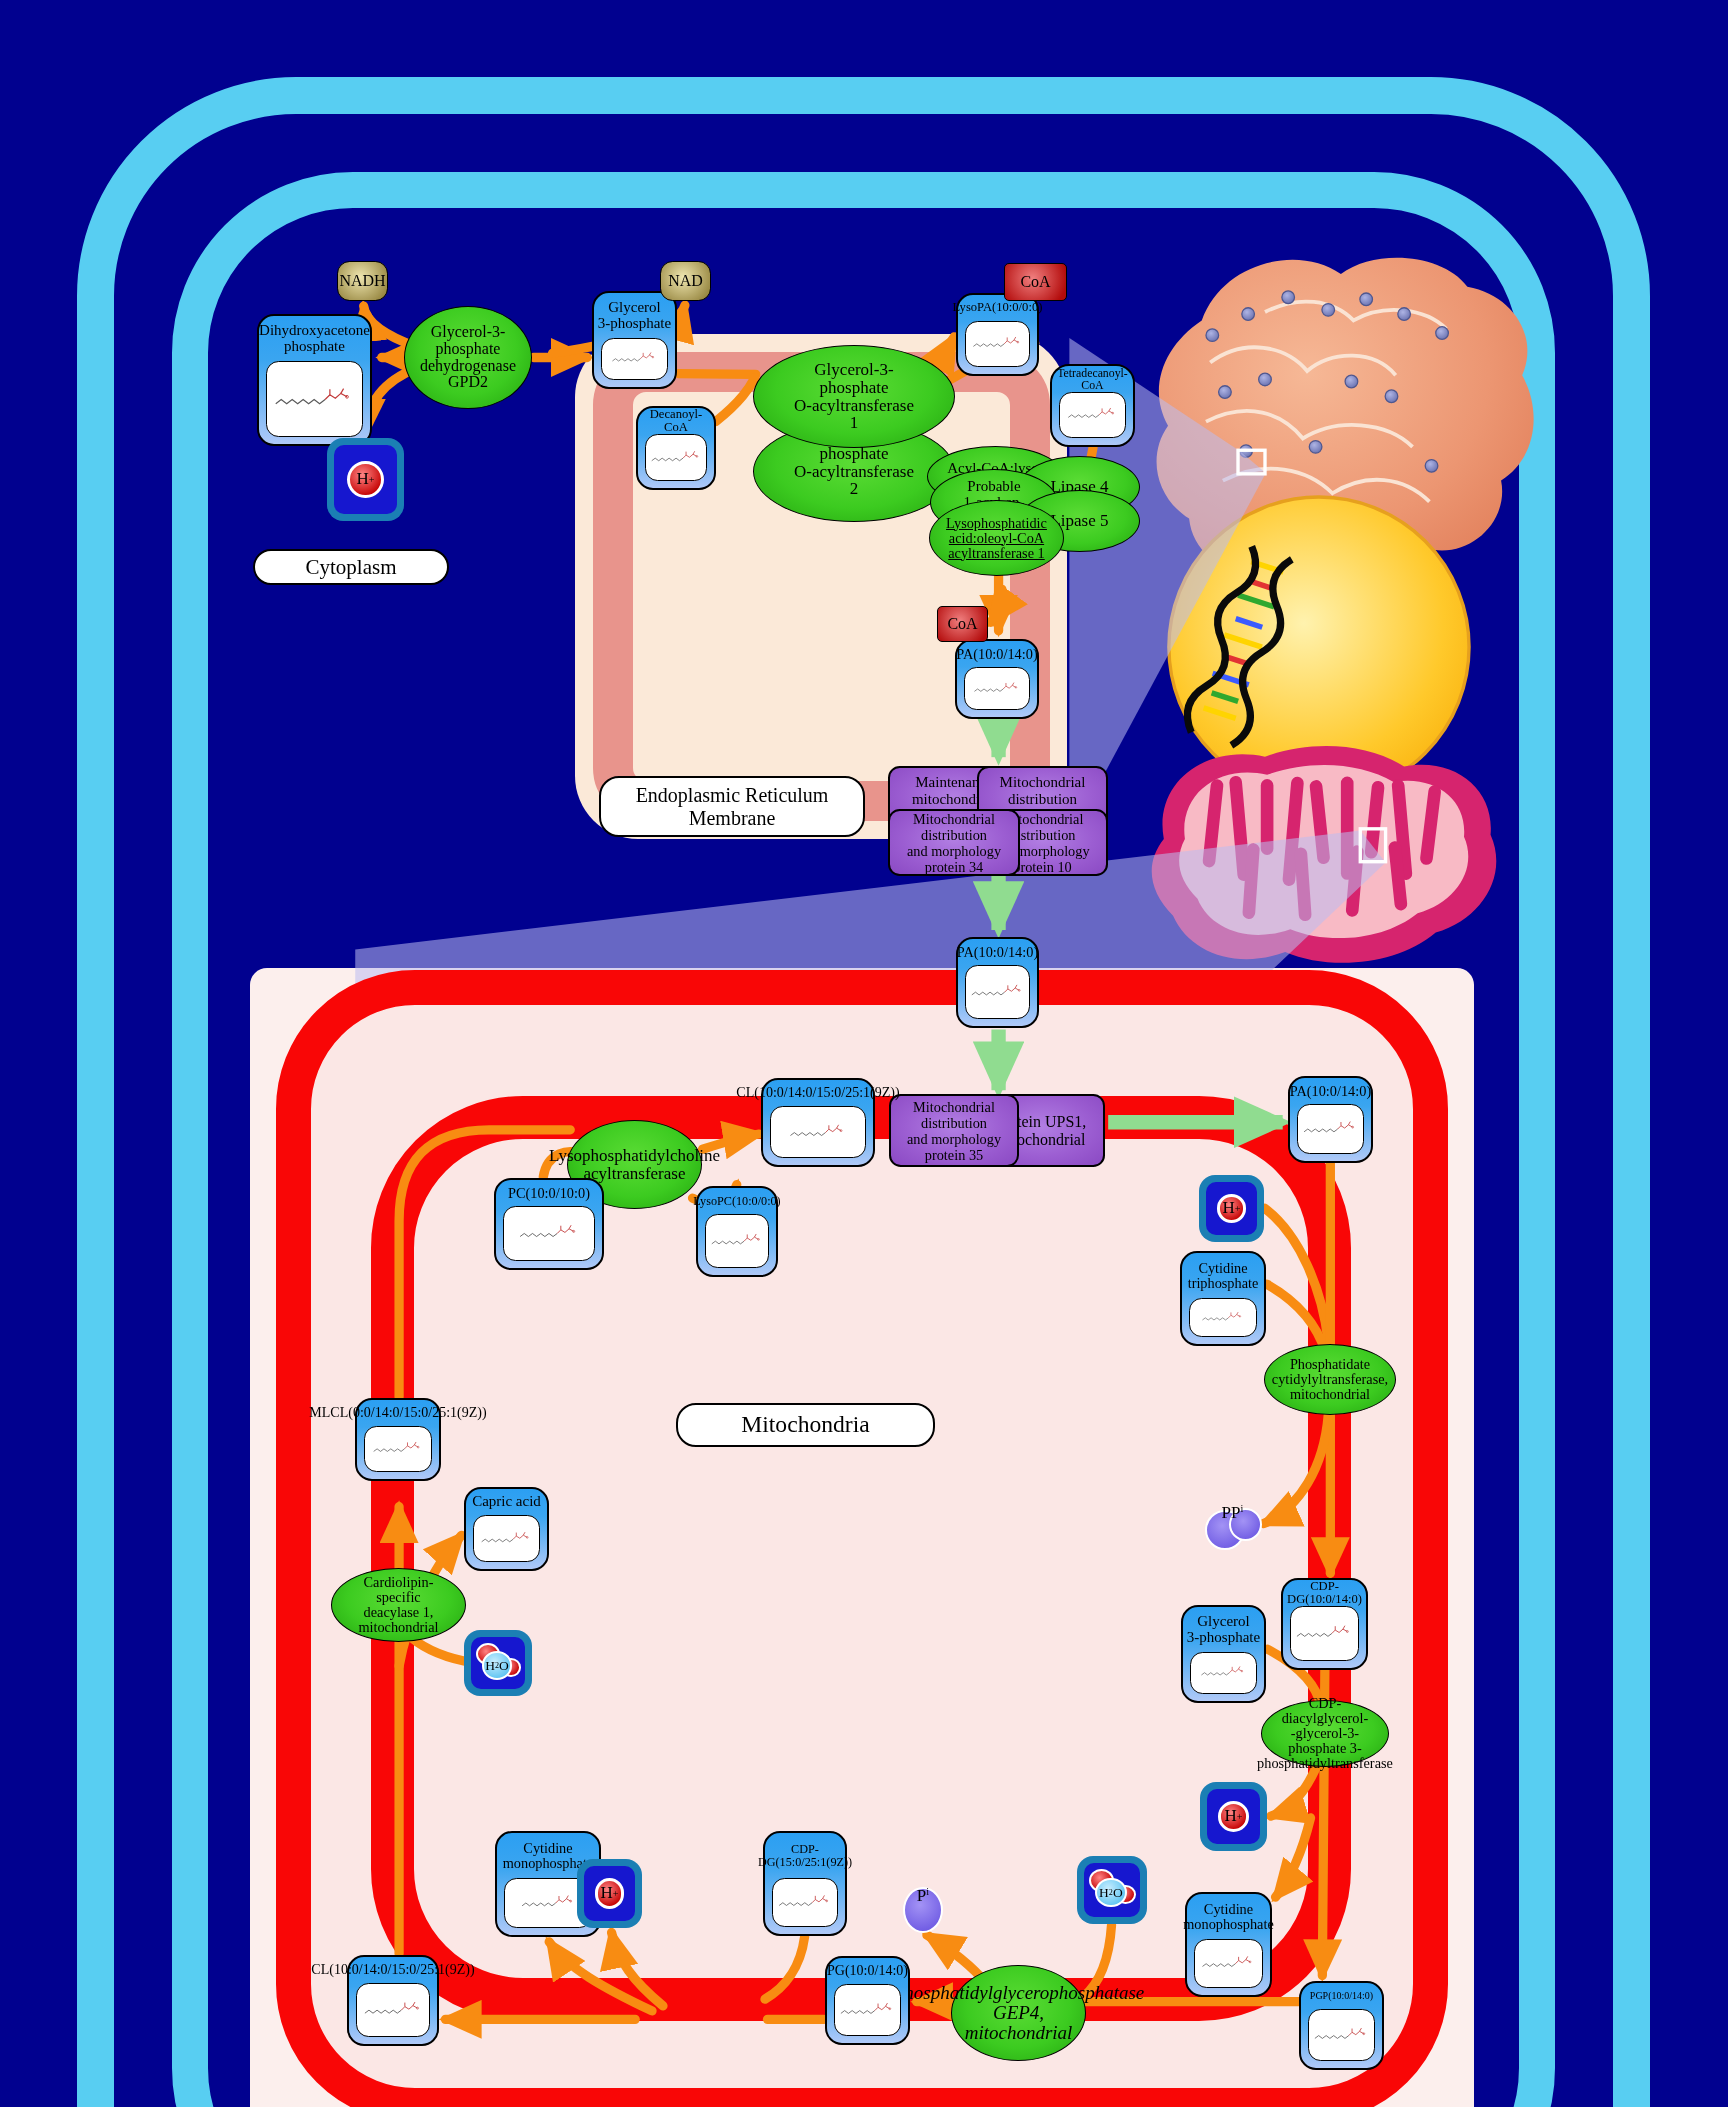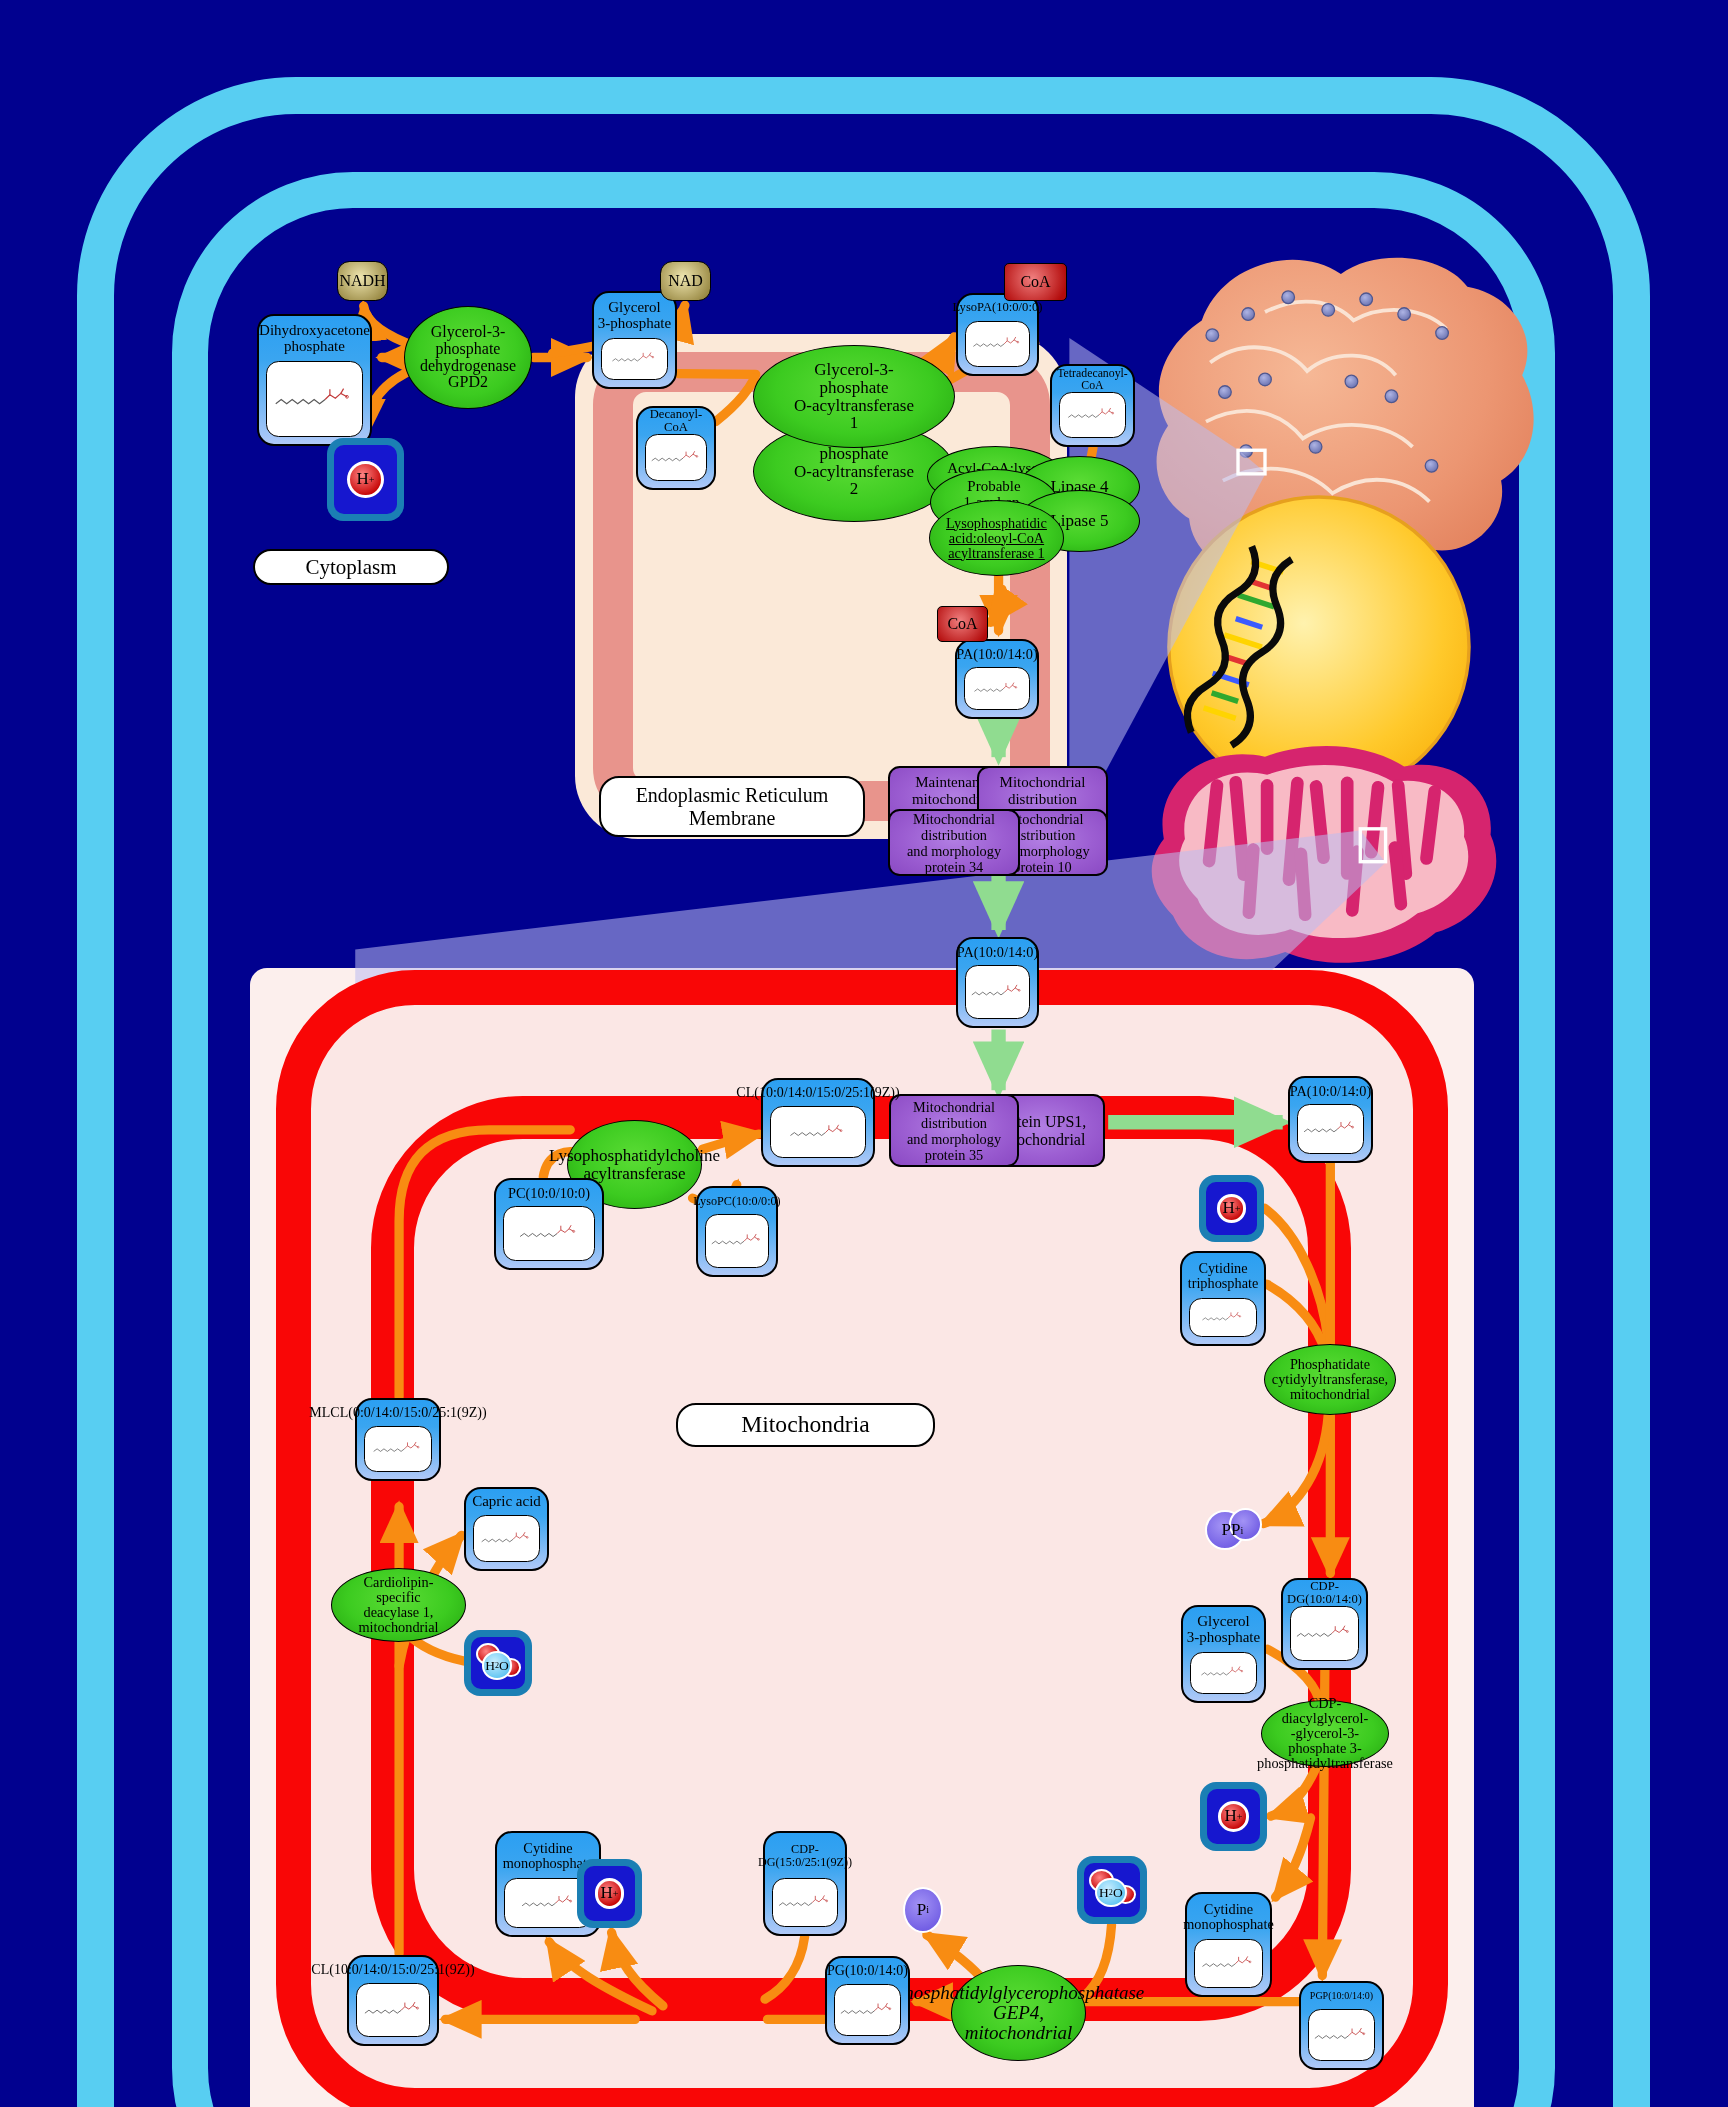--- a/index.html
+++ b/index.html
@@ -20,21 +20,21 @@
 .enz{position:absolute;background:radial-gradient(ellipse at 50% 42%,#5BDC35 0%,#3CCB20 55%,#22A30E 100%);border:1.7px solid #000;border-radius:50%;display:flex;align-items:center;justify-content:center;text-align:center;white-space:pre;line-height:1.05}
 .prot{position:absolute;background:radial-gradient(ellipse at 50% 45%,#B27FE3 0%,#9C5ED2 55%,#8A49C3 100%);border:2.1px solid #000;border-radius:11.8px;display:flex;align-items:center;justify-content:center;text-align:center;white-space:pre;line-height:1.12;overflow:hidden}
 .badge{position:absolute;border:1.7px solid #000;display:flex;align-items:center;justify-content:center;font-size:16px}
 .nadh{background:radial-gradient(circle at 45% 40%,#EFE6B0,#9A8A45 82%);border-radius:12.6px}
 .coa{background:radial-gradient(circle at 45% 40%,#F07F7F,#B30B0B 86%);border-radius:5px}
 .hbox{position:absolute;background:#1B7FB4;border-radius:16px;padding:6.7px}
 .hbox .inner{width:100%;height:100%;background:#1617CF;border-radius:10px;position:relative}
 .redc{position:absolute;border-radius:50%;background:radial-gradient(circle at 40% 35%,#FF8585,#C40000 78%);border:3px solid #fff;display:flex;align-items:center;justify-content:center;font-size:17px}
 .bluec{position:absolute;border-radius:50%;background:radial-gradient(circle at 40% 35%,#C9EEFF,#57C1F0 82%);border:2.5px solid #fff;display:flex;align-items:center;justify-content:center;font-size:13.5px}
 .pblob{position:absolute;border-radius:50%;background:radial-gradient(circle at 42% 38%,#A393F5,#6C58E2 85%);border:2.5px solid #fff}
-.ptxt{position:absolute;left:0;top:0;width:100%;height:100%;display:flex;align-items:center;justify-content:center;font-size:17px}
+.ptxt{position:absolute;left:0;top:0;width:100%;height:100%;display:flex;align-items:flex-start;justify-content:center;font-size:17px}
 .lblbox{position:absolute;background:#fff;border:2.1px solid #000;border-radius:20px;display:flex;align-items:center;justify-content:center;text-align:center;white-space:pre-line;line-height:1.15}
 #lbl-cyto{left:253px;top:549px;width:196px;height:36px;font-size:21px}
 #lbl-er{left:599px;top:776px;width:266px;height:61px;font-size:20px}
 #lbl-mito{left:676px;top:1403px;width:259px;height:44px;font-size:23.6px}
 .sb{font-size:.6em;vertical-align:sub}
 .sp{font-size:.6em;vertical-align:super}
 </style>
 </head>
 <body>
 
@@ -281,21 +281,21 @@
       </div>
     </div>
     <div class="node" style="left: 956px; top: 293px; width: 83px; height: 83px;">
       <div class="hdr" style="height: 26px; font-size: 12.6px; min-width: 100%;">LysoPA(10:0/0:0)</div>
       <div class="bdy" style="top: 26px;">
         <svg class="chem" viewBox="0 0 240 120">
           <use href="#chemsym"></use>
         </svg>
       </div>
     </div>
-    <div class="node" style="left: 1050px; top: 364px; width: 85px; height: 83px;">
+    <div class="node" style="left: 1050px; top: 364px; width: 85px; height: 83px; border-radius: 19px;">
       <div class="hdr" style="height: 26px; font-size: 11.8px; min-width: 100%;">Tetradecanoyl-CoA</div>
       <div class="bdy" style="top: 26px;">
         <svg class="chem" viewBox="0 0 240 120">
           <use href="#chemsym"></use>
         </svg>
       </div>
     </div>
     <div class="node" style="left: 955px; top: 639px; width: 84px; height: 80px;">
       <div class="hdr" style="height: 26px; font-size: 14.3px; min-width: 100%;">PA(10:0/14:0)</div>
       <div class="bdy" style="top: 26px;">

